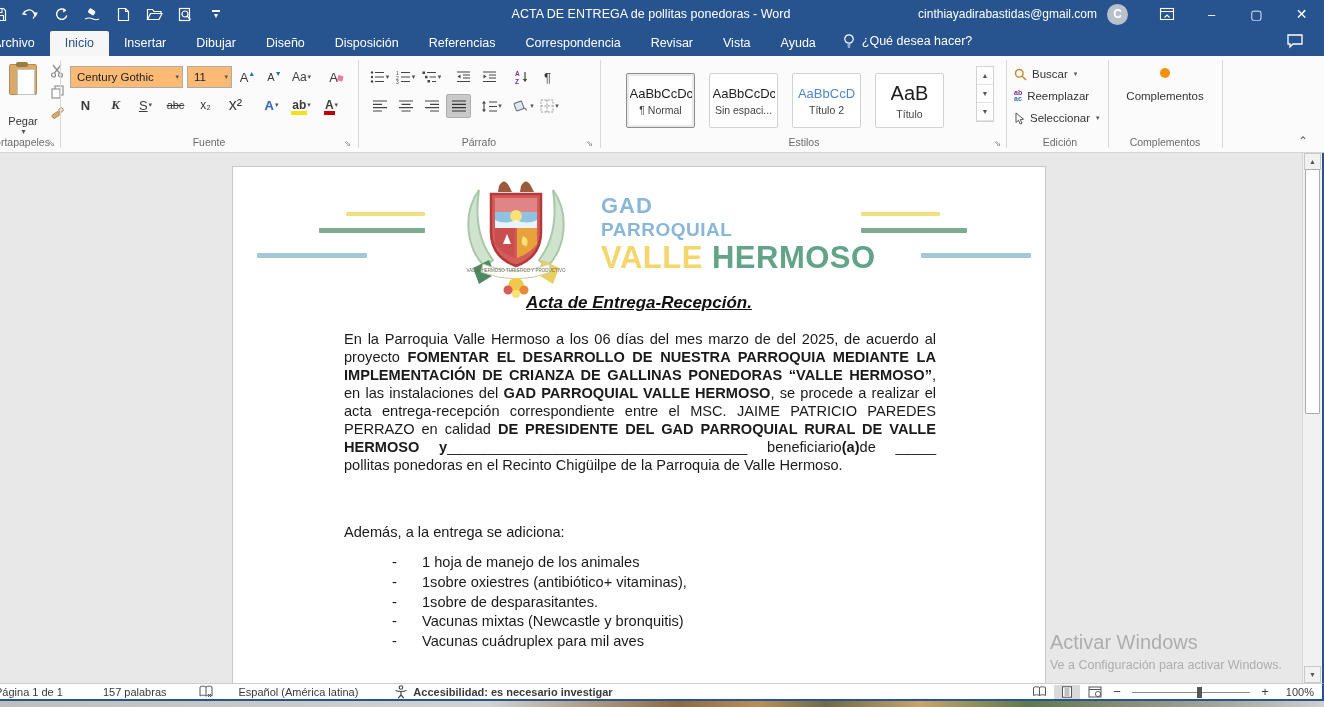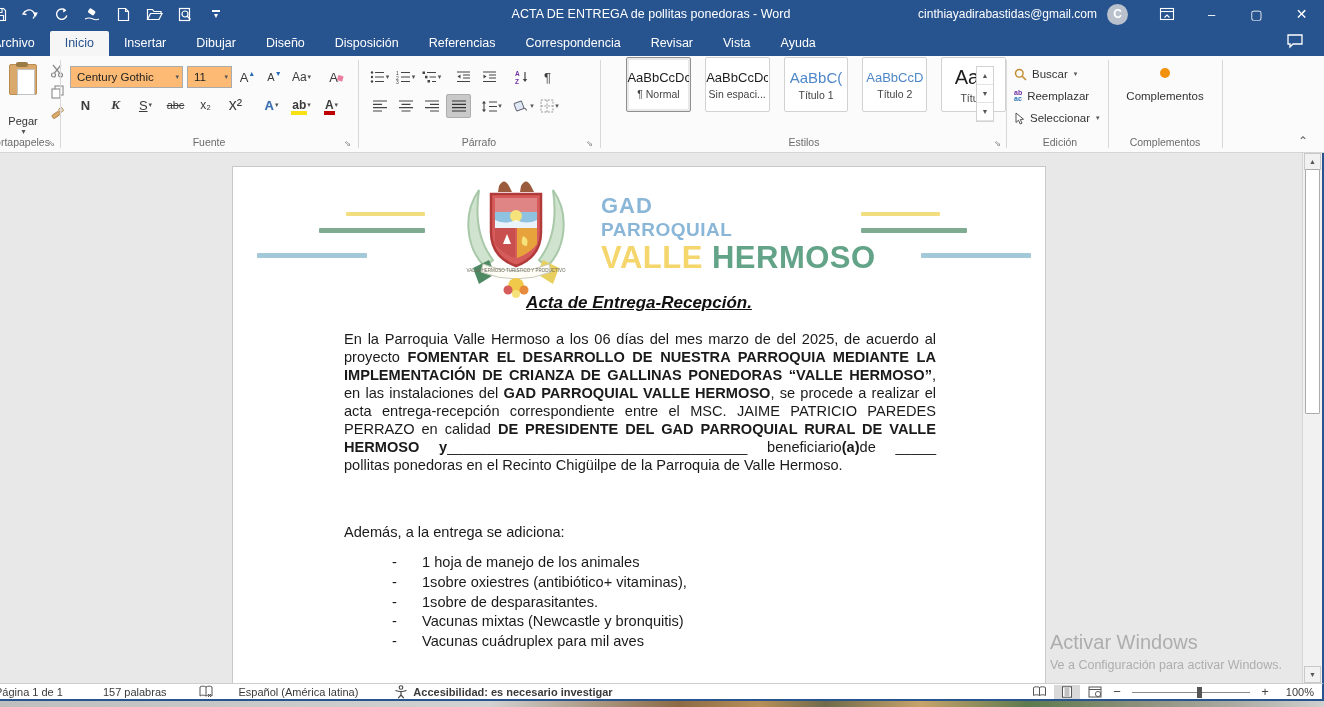--- a/index.html
+++ b/index.html
@@ -190,20 +190,27 @@
     <div class="rtab active">Inicio</div>
     <div class="rtab">Insertar</div>
     <div class="rtab">Dibujar</div>
     <div class="rtab">Diseño</div>
     <div class="rtab">Disposición</div>
     <div class="rtab">Referencias</div>
     <div class="rtab">Correspondencia</div>
     <div class="rtab">Revisar</div>
     <div class="rtab">Vista</div>
     <div class="rtab">Ayuda</div>
+    <div class="tellme">
+      <svg width="12" height="16" viewBox="0 0 12 16">
+            <circle cx="6" cy="6" r="4.2" fill="none" stroke="#fff" stroke-width="1.2"></circle>
+            <path d="M4.5 12 h3 M4.8 14 h2.4" stroke="#fff" stroke-width="1.2"></path>
+          </svg>
+      <span>¿Qué desea hacer?</span>
+    </div>
     <div class="comment-top">
       <svg width="18" height="16" viewBox="0 0 18 16">
             <path d="M2 2 h14 v9 h-9 l-3 3 v-3 h-2 z" fill="none" stroke="#fff" stroke-width="1.3"></path>
           </svg>
     </div>
   </div>
 
   <div class="ribbon">
 
     <div class="rgroup" style="left:0;width:82px;">
@@ -381,32 +388,28 @@
               </svg>
               <span class="chev">▾</span>
             </span>
       </div>
       <div class="glabel">Párrafo</div>
       <div class="launcher"></div>
     </div>
     <div class="rdiv" style="left:622px;"></div>
 
     <div class="rgroup" style="left:624px;width:404px;">
-      <div class="rowtop" style="top:1px;padding-left:24px;gap:14px;">
+      <div class="rowtop" style="top:17px;padding-left:24px;gap:14px;">
         <div class="stycard sel">
           <div class="sty-prev">AaBbCcDc</div>
           <div class="sty-name">¶ Normal</div>
         </div>
         <div class="stycard">
           <div class="sty-prev">AaBbCcDc</div>
           <div class="sty-name">Sin espaci...</div>
-        </div>
-        <div class="stycard">
-          <div class="sty-prev sty-blue" style="font-size:15px;">AaBbC(</div>
-          <div class="sty-name">Título 1</div>
         </div>
         <div class="stycard">
           <div class="sty-prev sty-blue">AaBbCcD</div>
           <div class="sty-name">Título 2</div>
         </div>
         <div class="stycard">
           <div class="sty-prev sty-big">AaB</div>
           <div class="sty-name">Título</div>
         </div>
       </div>

